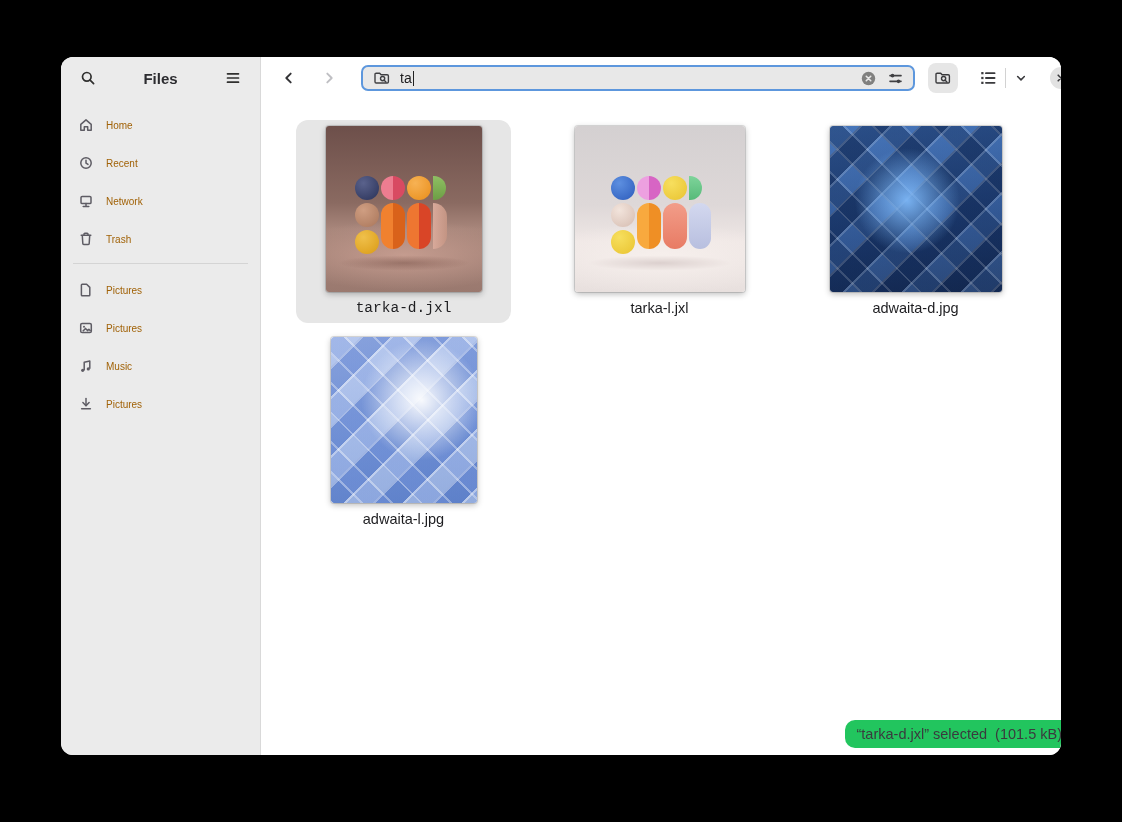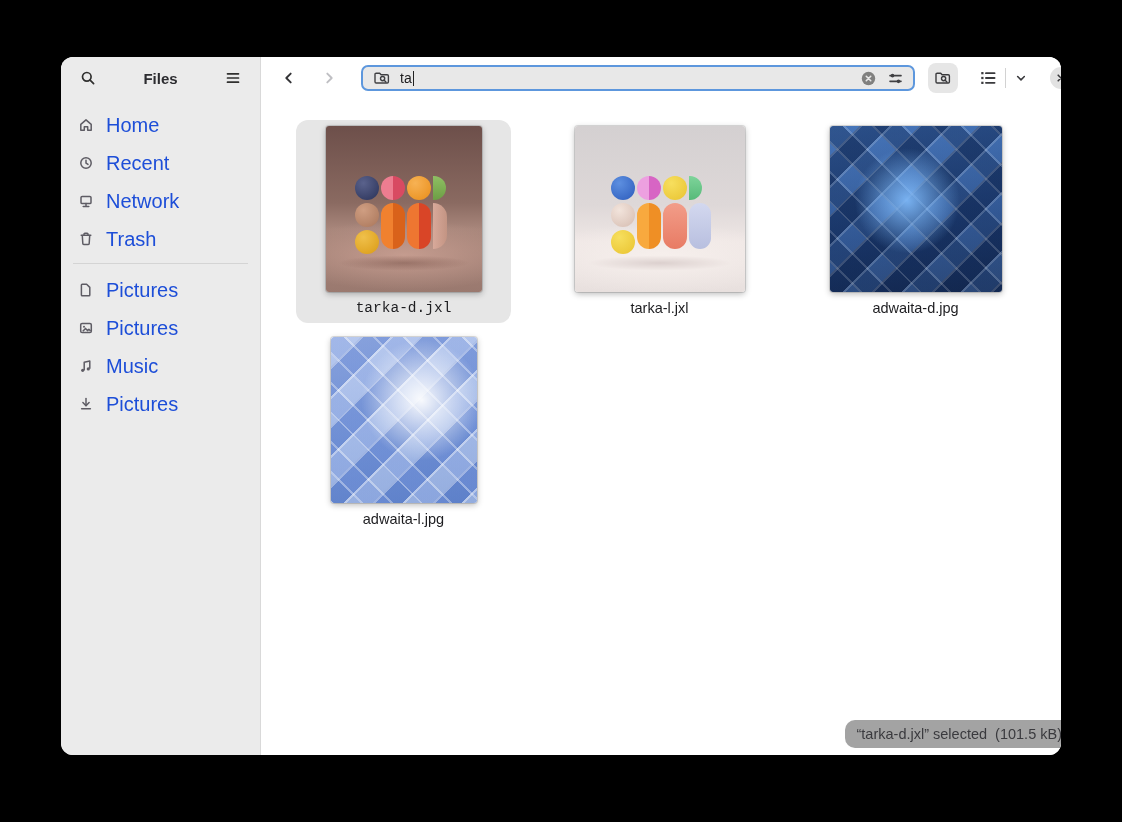--- a/index.html
+++ b/index.html
@@ -13,21 +13,21 @@
   
   .sidebar { width:200px; background:#ebebeb; border-right:1px solid #d9d9d9;
     display:flex; flex-direction:column; flex:0 0 200px; }
   .sb-header { height:42px; display:flex; align-items:center; padding:0 13px; }
   .sb-title { flex:1; text-align:center; font-weight:bold; font-size:15px; color:#2c2c30; }
   .icon-btn { width:28px; height:28px; display:flex; align-items:center; justify-content:center;
     border-radius:7px; flex:0 0 auto; }
   .sb-list { padding:8px; }
   .sb-row { height:36px; margin-bottom:2px; display:flex; align-items:center; gap:12px;
     padding:0 9px; border-radius:7px; }
-  .sb-row .lbl { font-size:20px; color:#1d4ed8; }
+  .sb-row .lbl { font-size:10px; color:#a16207; }
   .sb-sep { height:1px; background:#d4d4d4; margin:6px 4px 8px 4px; }
 
   
   .main { flex:1; background:#fff; position:relative; display:flex; flex-direction:column; }
   .headerbar { height:42px; display:flex; align-items:center; padding:0 14px 0 14px; }
   .nav { width:28px; height:28px; display:flex; align-items:center; justify-content:center;
     border-radius:7px; }
   .search-entry { margin-left:18px; width:554px; height:26px; border-radius:7px;
     background:#e8e8e8; border:2px solid #5d97dd; display:flex; align-items:center;
     padding:0 8px 0 9px; }
@@ -105,21 +105,21 @@
   .thumb-adw-l { background:
     radial-gradient(circle at 62% 38%, rgba(255,255,255,.95) 0%, rgba(255,255,255,0) 44%),
     repeating-linear-gradient(45deg, rgba(255,255,255,.35) 0 2px, transparent 2px 21px),
     repeating-linear-gradient(135deg, rgba(255,255,255,.35) 0 2px, transparent 2px 21px),
     repeating-linear-gradient(45deg, rgba(255,255,255,0) 0 21px, rgba(120,150,220,.35) 21px 42px),
     repeating-linear-gradient(135deg, rgba(200,215,245,.5) 0 21px, rgba(90,125,205,.42) 21px 42px),
     linear-gradient(170deg,#a9bce8 0%, #7d9bd9 55%, #5f82c6 100%); }
 
   
   .status-pill { position:absolute; right:12px; bottom:7px; height:28px; line-height:28px;
-    background:#a3a3a3; border-radius:10px; padding:0 12px; font-size:14.5px; color:#3a3a3e;
+    background:#22c55e; border-radius:10px; padding:0 12px; font-size:14.5px; color:#3a3a3e;
     white-space:pre; }
 
   svg { display:block; }
 </style>
 </head>
 <body>
 
 <div class="stage">
   <div class="win">
 

